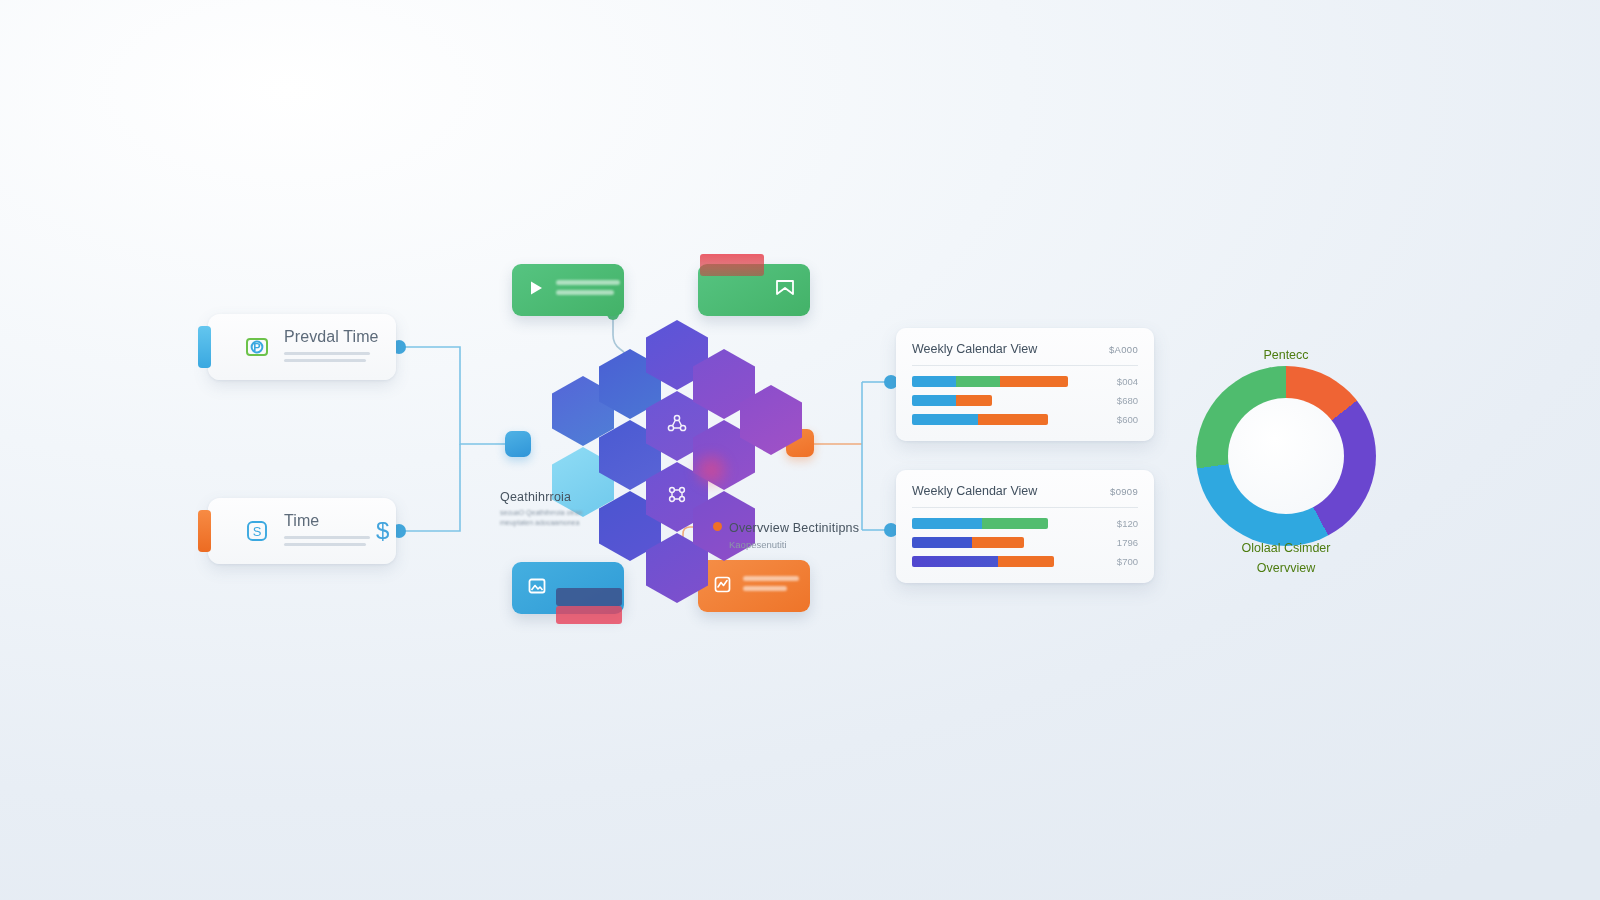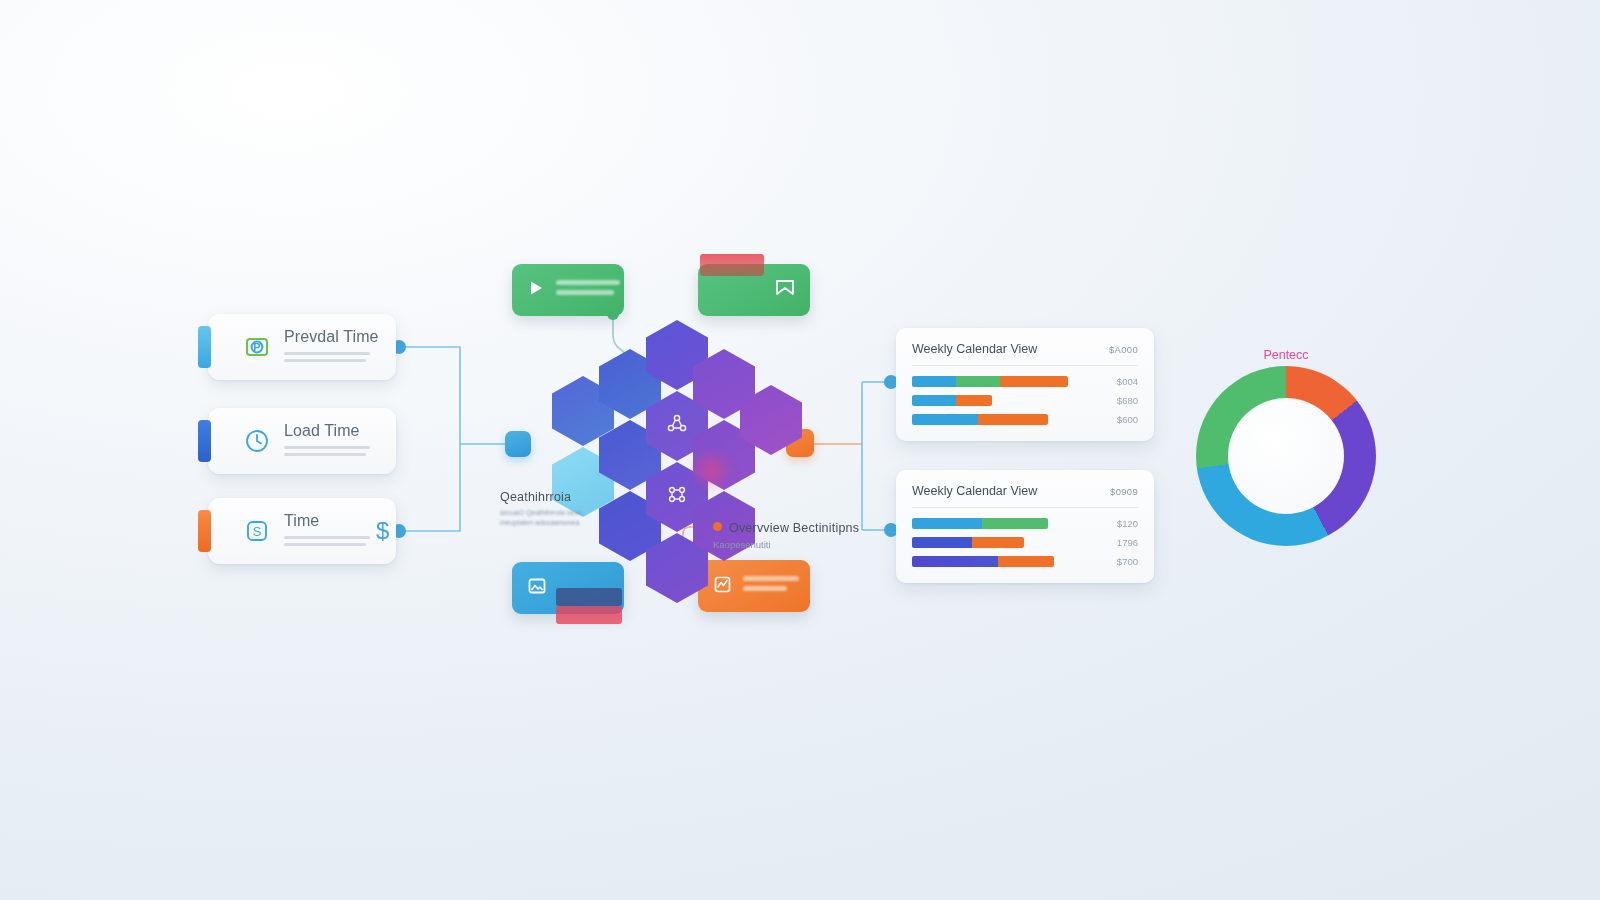--- a/index.html
+++ b/index.html
@@ -94,21 +94,21 @@
   .panel .rval { font-size: 9.5px; color: #9aa5b1; margin-left: auto; padding-left: 8px; }
 
   
   .donutwrap { position: absolute; left: 1196px; top: 366px; width: 180px; height: 180px; }
   .donut { position: absolute; inset: 0; border-radius: 50%; }
   .donut .hole {
     position: absolute; left: 50%; top: 50%; transform: translate(-50%,-50%);
     width: 116px; height: 116px; border-radius: 50%;
     background: radial-gradient(circle at 40% 35%, #ffffff, #f4f7fa);
   }
-  .dlabel { position: absolute; text-align: center; width: 240px; color: #ec4899; }
+  .dlabel { position: absolute; text-align: center; width: 240px; color: #4d7c0f; }
   .dlabel.top { left: 1166px; top: 348px; font-size: 12.5px; }
   .dlabel.bot { left: 1166px; top: 538px; font-size: 12.5px; line-height: 20px; }
 
   
   .annot { position: absolute; }
   .annot .a-ttl { font-size: 12.5px; color: #46535f; letter-spacing: .2px; }
   .annot .a-sub { font-size: 7px; color: #8b98a6; filter: blur(.8px); margin-top: 4px; line-height: 9px; }
   .annot .a-dot { width: 9px; height: 9px; border-radius: 50%; display: inline-block; margin-right: 7px; vertical-align: 1px; }
 </style>
 </head>
@@ -151,34 +151,20 @@
         <text x="14" y="18.4" font-size="11" font-family="Liberation Sans, sans-serif" font-weight="bold" fill="#3aa8e0" text-anchor="middle">P</text>
       </svg>
     </span>
     <span class="body">
       <span class="ttl" style="display:block;">Prevdal Time</span>
       <span class="ln w1" style="display:block;"></span>
       <span class="ln w2" style="display:block;"></span>
     </span>
   </div>
 
-  <div class="mcard" style="left:208px; top:408px;">
-    <span class="tab" style="background:linear-gradient(180deg,#3f7fe0,#2a62cc);"></span>
-    <span class="ic">
-      <svg width="28" height="28" viewBox="0 0 28 28">
-        <circle cx="14" cy="14" r="10" fill="none" stroke="#3aa8e0" stroke-width="1.8"></circle>
-        <path d="M14 8 L14 14 L18 16.5" fill="none" stroke="#3aa8e0" stroke-width="1.8" stroke-linecap="round"></path>
-      </svg>
-    </span>
-    <span class="body">
-      <span class="ttl" style="display:block;">Load Time</span>
-      <span class="ln w1" style="display:block;"></span>
-      <span class="ln w2" style="display:block;"></span>
-    </span>
-  </div>
 
   <div class="mcard" style="left:208px; top:498px;">
     <span class="tab" style="background:linear-gradient(180deg,#f78b44,#ec6b22);"></span>
     <span class="ic">
       <svg width="28" height="28" viewBox="0 0 28 28">
         <rect x="5" y="5" width="18" height="18" rx="4.5" fill="none" stroke="#3aa8e0" stroke-width="1.9"></rect>
         <text x="14" y="19" font-size="13" font-family="Liberation Sans, sans-serif" fill="#3aa8e0" text-anchor="middle">S</text>
       </svg>
     </span>
     <span class="body">
@@ -282,21 +268,21 @@
   <div class="annot" style="left:500px; top:490px;">
     <div class="a-ttl">Qeathihrroia</div>
     <div class="a-sub">secuaO Qeathihrroia otran</div>
     <div class="a-sub" style="margin-top:1px;">meuptaten adocaamonea</div>
   </div>
 
   <div class="annot" style="left:713px; top:518px;">
     <div>
       <span class="a-dot" style="background:#ef7027;"></span><span class="a-ttl">Overvview Bectinitipns</span>
     </div>
-    <div style="font-size:9.5px; color:#8b98a6; margin-top:3px;">Kaopesenutiti</div>
+    <div style="font-size:9.5px; color:#8b98a6; margin-left:16px; margin-top:3px;">Kaopesenutiti</div>
   </div>
 
   <div class="panel" style="left:896px; top:328px;">
     <div class="phead">
       <span class="ptitle">Weekly Calendar View</span>
       <span class="pval">$A000</span>
     </div>
     <div class="rule"></div>
 
     <div class="row">
@@ -363,14 +349,18 @@
     <div class="halo"></div>
     <div class="donut" style="background: conic-gradient(
          #ef6434 0deg 52deg,
          #6a46cf 52deg 152deg,
          #2fa8e0 152deg 262deg,
          #4fbc6e 262deg 360deg);">
       <div class="hole"></div>
     </div>
   </div>
 
+  <div class="dlabel bot">
+    <div>Ololaal Csimder</div>
+    <div>Overvview</div>
+  </div>
 
 </div>
 
 </body></html>

